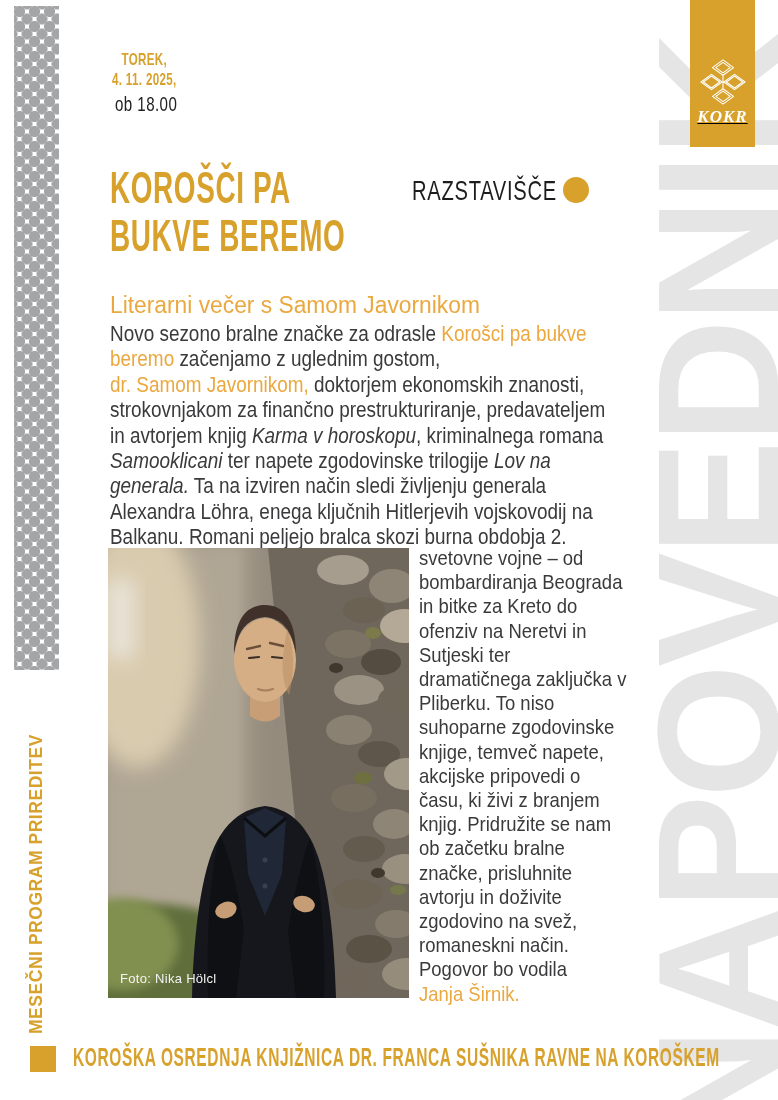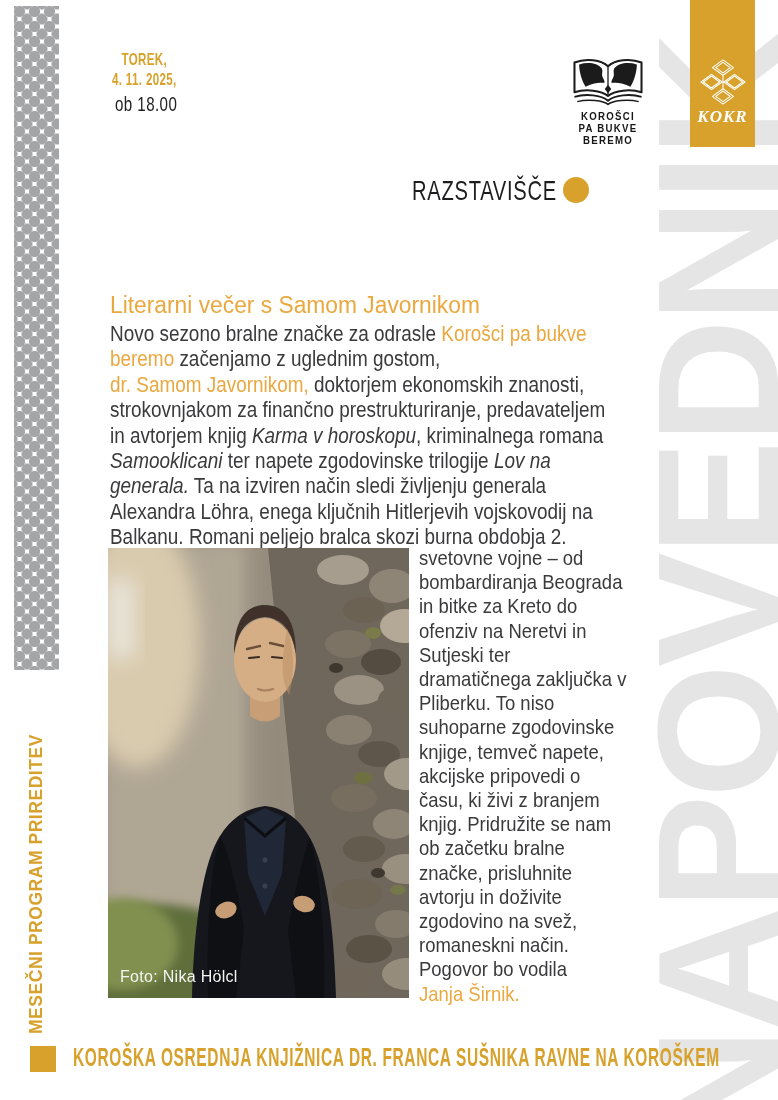--- a/index.html
+++ b/index.html
@@ -52,21 +52,21 @@
   
   .logo{position:absolute;left:552px;top:56px;width:112px;text-align:center;z-index:2;}
   .logo svg{display:block;margin:0 auto;}
   .logo-line{
     font-size:10.5px;font-weight:700;letter-spacing:1.4px;line-height:12px;
     color:#161616;transform:scaleX(.92);
   }
   
   .kokr{
     position:absolute;left:690px;top:0;width:65px;height:147px;
-    background:var(--gold);z-index:2;text-align:center;
+    background:var(--gold);z-index:2;text-align:center;text-decoration:underline;
   }
   .kokr svg{display:block;margin:58px auto 0;}
   .kokr-label{
     margin-top:1px;color:#ffffff;font-family:"Liberation Serif", serif;
     font-style:italic;font-weight:700;font-size:17px;letter-spacing:1px;
   }
   
   .title{position:absolute;left:110px;top:164px;z-index:2;}
   .title .t{
     font-size:45px;font-weight:700;line-height:48px;letter-spacing:1px;
@@ -102,21 +102,21 @@
   .seg-a{color:var(--accent);}
   .seg-i{font-style:italic;}
   
   .photo{
     position:absolute;left:108px;top:548px;width:301px;height:450px;
     z-index:2;overflow:hidden;
   }
   .photo svg{display:block;}
   .caption{
     position:absolute;left:12px;bottom:12px;
-    font-size:16px;color:#f4f4f2;letter-spacing:.3px;
+    font-size:13px;color:#f4f4f2;letter-spacing:.3px;
   }
   
   .footer-square{
     position:absolute;left:30px;top:1046px;width:26px;height:26px;
     background:var(--gold);z-index:2;
   }
   .footer-text{
     position:absolute;left:73px;top:1043px;z-index:2;
     font-size:25px;font-weight:700;letter-spacing:1px;color:var(--gold);
     transform:scaleX(.62);transform-origin:0 0;white-space:nowrap;
@@ -132,55 +132,43 @@
   <div class="dots"></div>
 
   <div class="side-label">MESEČNI PROGRAM PRIREDITEV</div>
 
   <div class="date-block">
     <div class="d-day">TOREK,</div>
     <div class="d-date">4. 11. 2025,</div>
     <div class="d-time">ob 18.00</div>
   </div>
 
-  <div class="logo">
-    <svg viewBox="0 0 90 58" width="84" height="54" aria-hidden="true">
-      <g fill="none" stroke="#1b1b1b" stroke-width="2.2" stroke-linejoin="round">
-        <path d="M45,11 C38,4 21,2 9,7 L9,39 C21,35 38,37 45,43 C52,37 69,35 81,39 L81,7 C69,2 52,4 45,11 Z"></path>
-        <path d="M9,44 C21,40 38,42 45,48 C52,42 69,40 81,44" stroke-width="2"></path>
-        <path d="M12,49 C24,46 40,48 45,52 C50,48 66,46 78,49" stroke-width="1.6"></path>
-        <line x1="45" y1="11" x2="45" y2="43" stroke-width="1.4"></line>
-      </g>
-      <path d="M14,9 C24,6 34,8 38,13 C40,16 38,19 39,22 C40,25 42,27 41,29 C36,28 28,29 21,33 C17,27 14,17 14,9 Z" fill="#1b1b1b"></path>
-      <path d="M76,9 C66,6 56,8 52,13 C50,16 52,19 51,22 C50,25 48,27 49,29 C54,28 62,29 69,33 C73,27 76,17 76,9 Z" fill="#1b1b1b"></path>
-      <path d="M45,31 l3.5,4.5 -3.5,4.5 -3.5,-4.5 Z" fill="#1b1b1b"></path>
-    </svg>
-    <div class="logo-line">KOROŠCI</div>
-    <div class="logo-line">PA BUKVE</div>
-    <div class="logo-line">BEREMO</div>
-  </div>
 
   <div class="kokr">
     <svg viewBox="0 0 50 50" width="48" height="48" aria-hidden="true">
       <g stroke="#ffffff" fill="none" stroke-width="1.1" stroke-linejoin="round">
         <path d="M25,2 L36,10 L25,18 L14,10 Z"></path>
         <path d="M25,4.5 L32.5,10 L25,15.5 L17.5,10 Z"></path>
         <path d="M25,32 L36,40 L25,48 L14,40 Z"></path>
         <path d="M25,34.5 L32.5,40 L25,45.5 L17.5,40 Z"></path>
         <path d="M2,25 L13,17 L24,25 L13,33 Z"></path>
         <path d="M4.5,25 L13,18.8 L21.5,25 L13,31.2 Z"></path>
         <path d="M26,25 L37,17 L48,25 L37,33 Z"></path>
         <path d="M28.5,25 L37,18.8 L45.5,25 L37,31.2 Z"></path>
         <line x1="25" y1="18" x2="25" y2="32"></line>
         <line x1="24" y1="25" x2="26" y2="25"></line>
       </g>
     </svg>
     <div class="kokr-label">KOKR</div>
   </div>
 
+  <div class="title">
+    <div class="t">KOROŠČI PA</div>
+    <div class="t">BUKVE BEREMO</div>
+  </div>
 
   <div class="venue-label">RAZSTAVIŠČE</div>
   <div class="venue-dot"></div>
 
   <div class="subtitle">Literarni večer s Samom Javornikom</div>
   <div class="intro">
       <div class="t-line"><span class="seg-p">Novo sezono bralne značke za odrasle </span><span class="seg-a">Korošci pa bukve</span></div>
       <div class="t-line"><span class="seg-a">beremo</span><span class="seg-p"> začenjamo z uglednim gostom,</span></div>
       <div class="t-line"><span class="seg-a">dr. Samom Javornikom,</span><span class="seg-p"> doktorjem ekonomskih znanosti,</span></div>
       <div class="t-line"><span class="seg-p">strokovnjakom za finančno prestrukturiranje, predavateljem</span></div>

